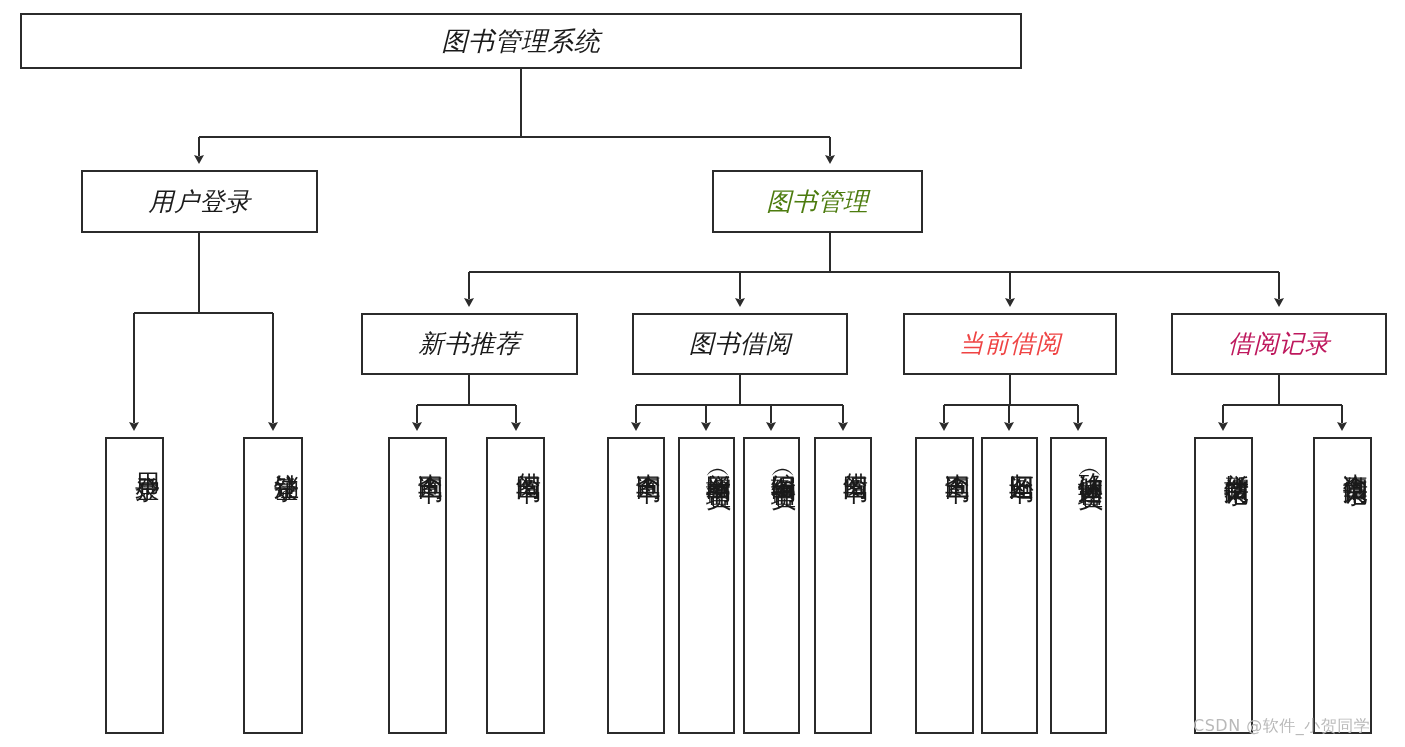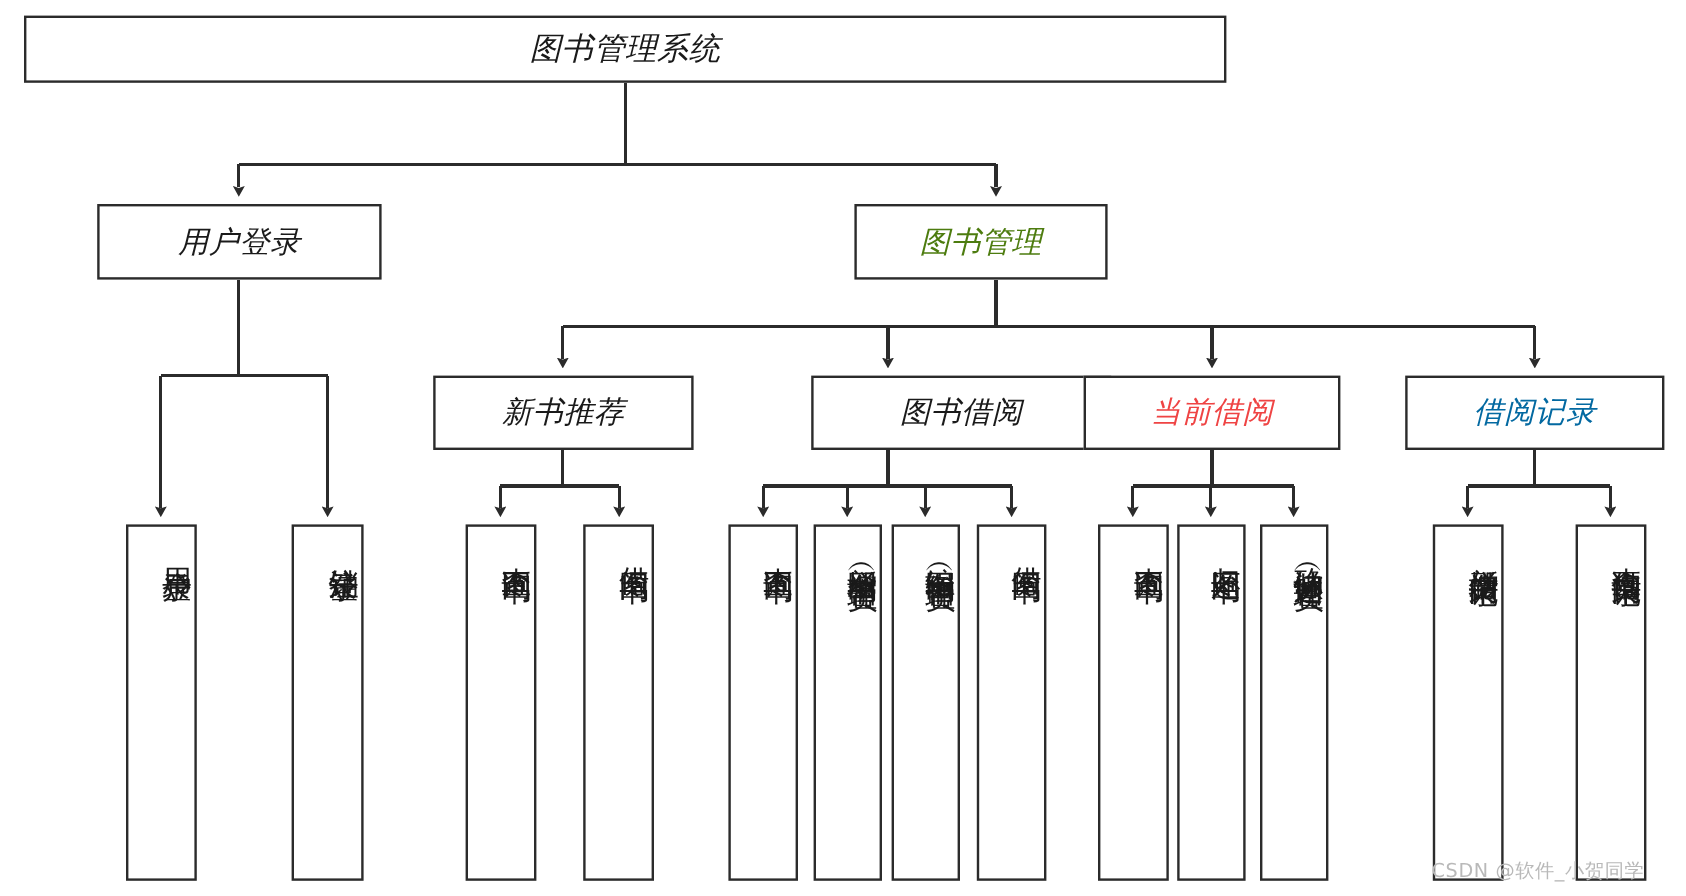--- a/index.html
+++ b/index.html
@@ -132,27 +132,27 @@
   <div class="node horiz" style="left: 81px; top: 170px; width: 237px; height: 63px; border-color: rgb(43, 43, 43); background: rgb(255, 255, 255); color: rgb(26, 26, 26);">
     <span class="node-label">用户登录</span>
   </div>
   <div class="node horiz" style="left: 712px; top: 170px; width: 211px; height: 63px; border-color: rgb(43, 43, 43); background: rgb(255, 255, 255); color: #4d7c0f;">
     <span class="node-label">图书管理</span>
   </div>
 
   <div class="node horiz" style="left: 361px; top: 313px; width: 217px; height: 62px; border-color: rgb(43, 43, 43); background: rgb(255, 255, 255); color: rgb(26, 26, 26);">
     <span class="node-label">新书推荐</span>
   </div>
-  <div class="node horiz" style="left: 632px; top: 313px; width: 250px; height: 62px; border-color: rgb(43, 43, 43); background: rgb(255, 255, 255); color: rgb(26, 26, 26); margin-left: 44px;">
+  <div class="node horiz" style="left: 632px; top: 313px; width: 216px; height: 62px; border-color: rgb(43, 43, 43); background: rgb(255, 255, 255); color: rgb(26, 26, 26);">
     <span class="node-label">图书借阅</span>
   </div>
   <div class="node horiz" style="left: 903px; top: 313px; width: 214px; height: 62px; border-color: rgb(43, 43, 43); background: rgb(255, 255, 255); color: #ef4444;">
     <span class="node-label">当前借阅</span>
   </div>
-  <div class="node horiz" style="left: 1171px; top: 313px; width: 216px; height: 62px; border-color: rgb(43, 43, 43); background: rgb(255, 255, 255); color: #0369a1;">
+  <div class="node horiz" style="left: 1171px; top: 313px; width: 216px; height: 62px; border-color: rgb(43, 43, 43); background: rgb(255, 255, 255); color: #be185d;">
     <span class="node-label">借阅记录</span>
   </div>
 
   <div class="node vert" style="left: 105px; top: 437px; width: 59px; height: 297px; border-color: rgb(43, 43, 43); background: rgb(255, 255, 255); color: rgb(26, 26, 26);">
     <span class="node-label">用户登录</span>
   </div>
   <div class="node vert" style="left: 243px; top: 437px; width: 60px; height: 297px; border-color: rgb(43, 43, 43); background: rgb(255, 255, 255); color: rgb(26, 26, 26);">
     <span class="node-label">注销登录</span>
   </div>
   <div class="node vert" style="left: 388px; top: 437px; width: 59px; height: 297px; border-color: rgb(43, 43, 43); background: rgb(255, 255, 255); color: rgb(26, 26, 26);">

